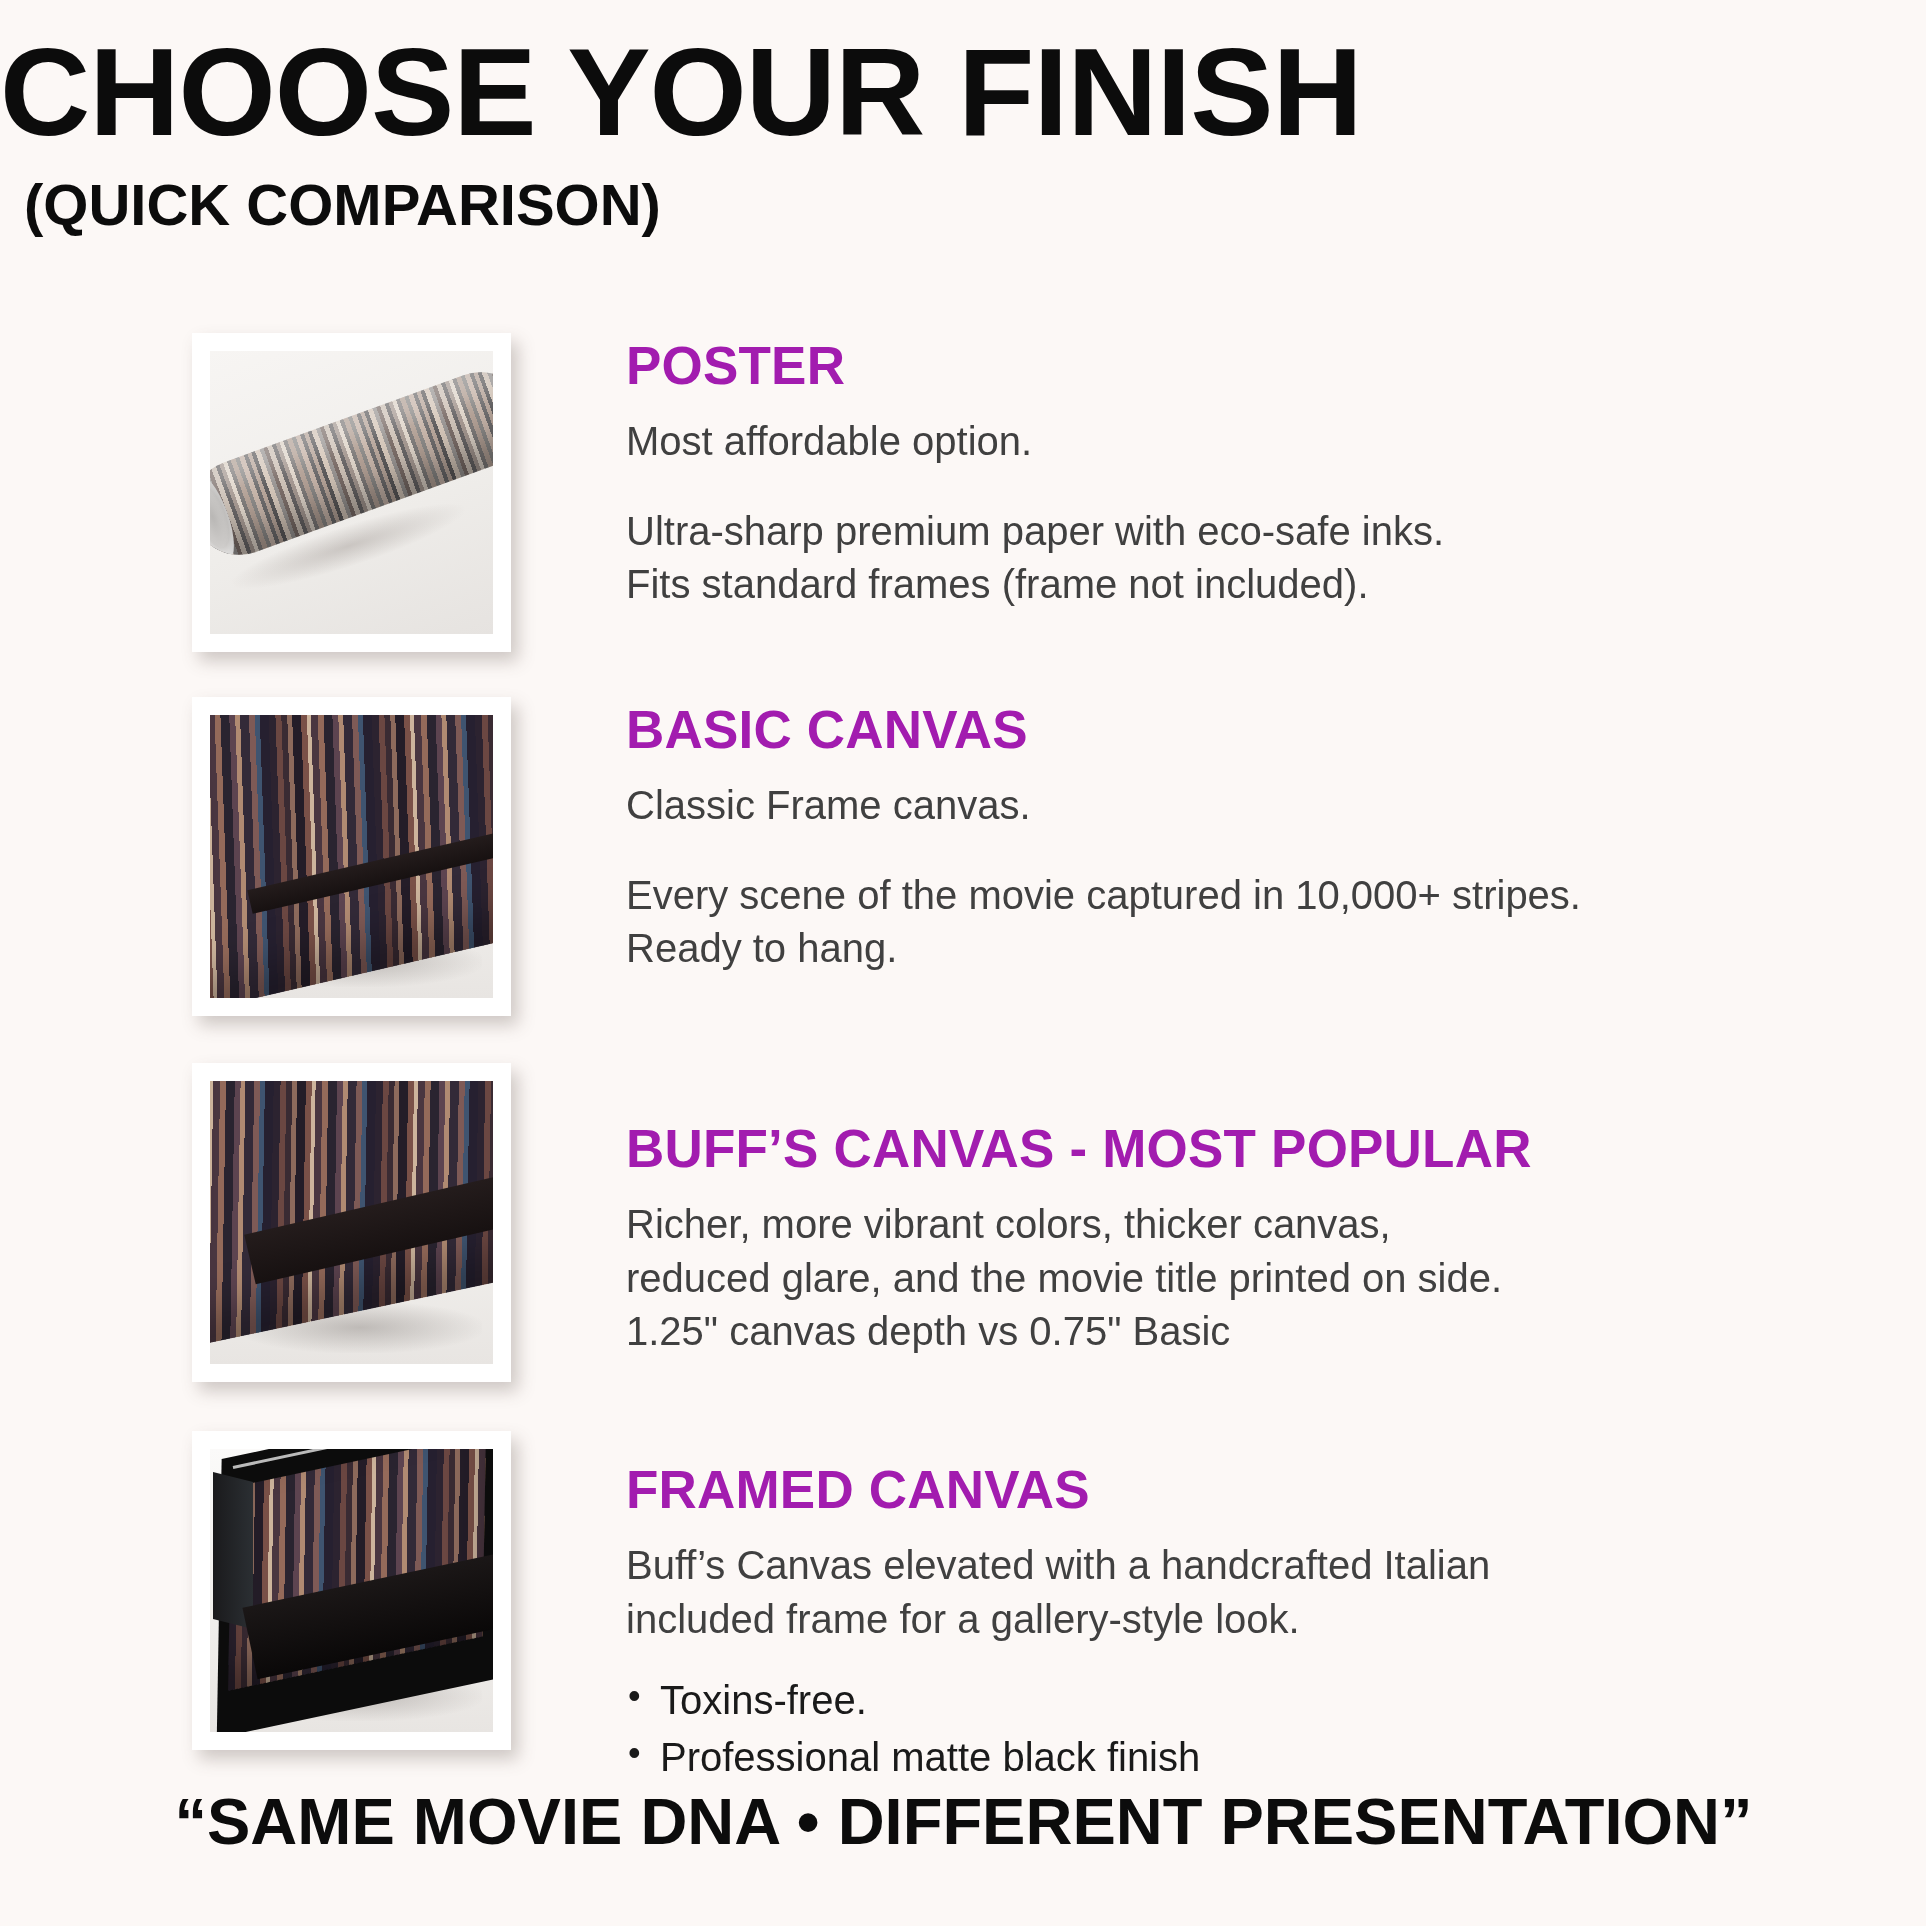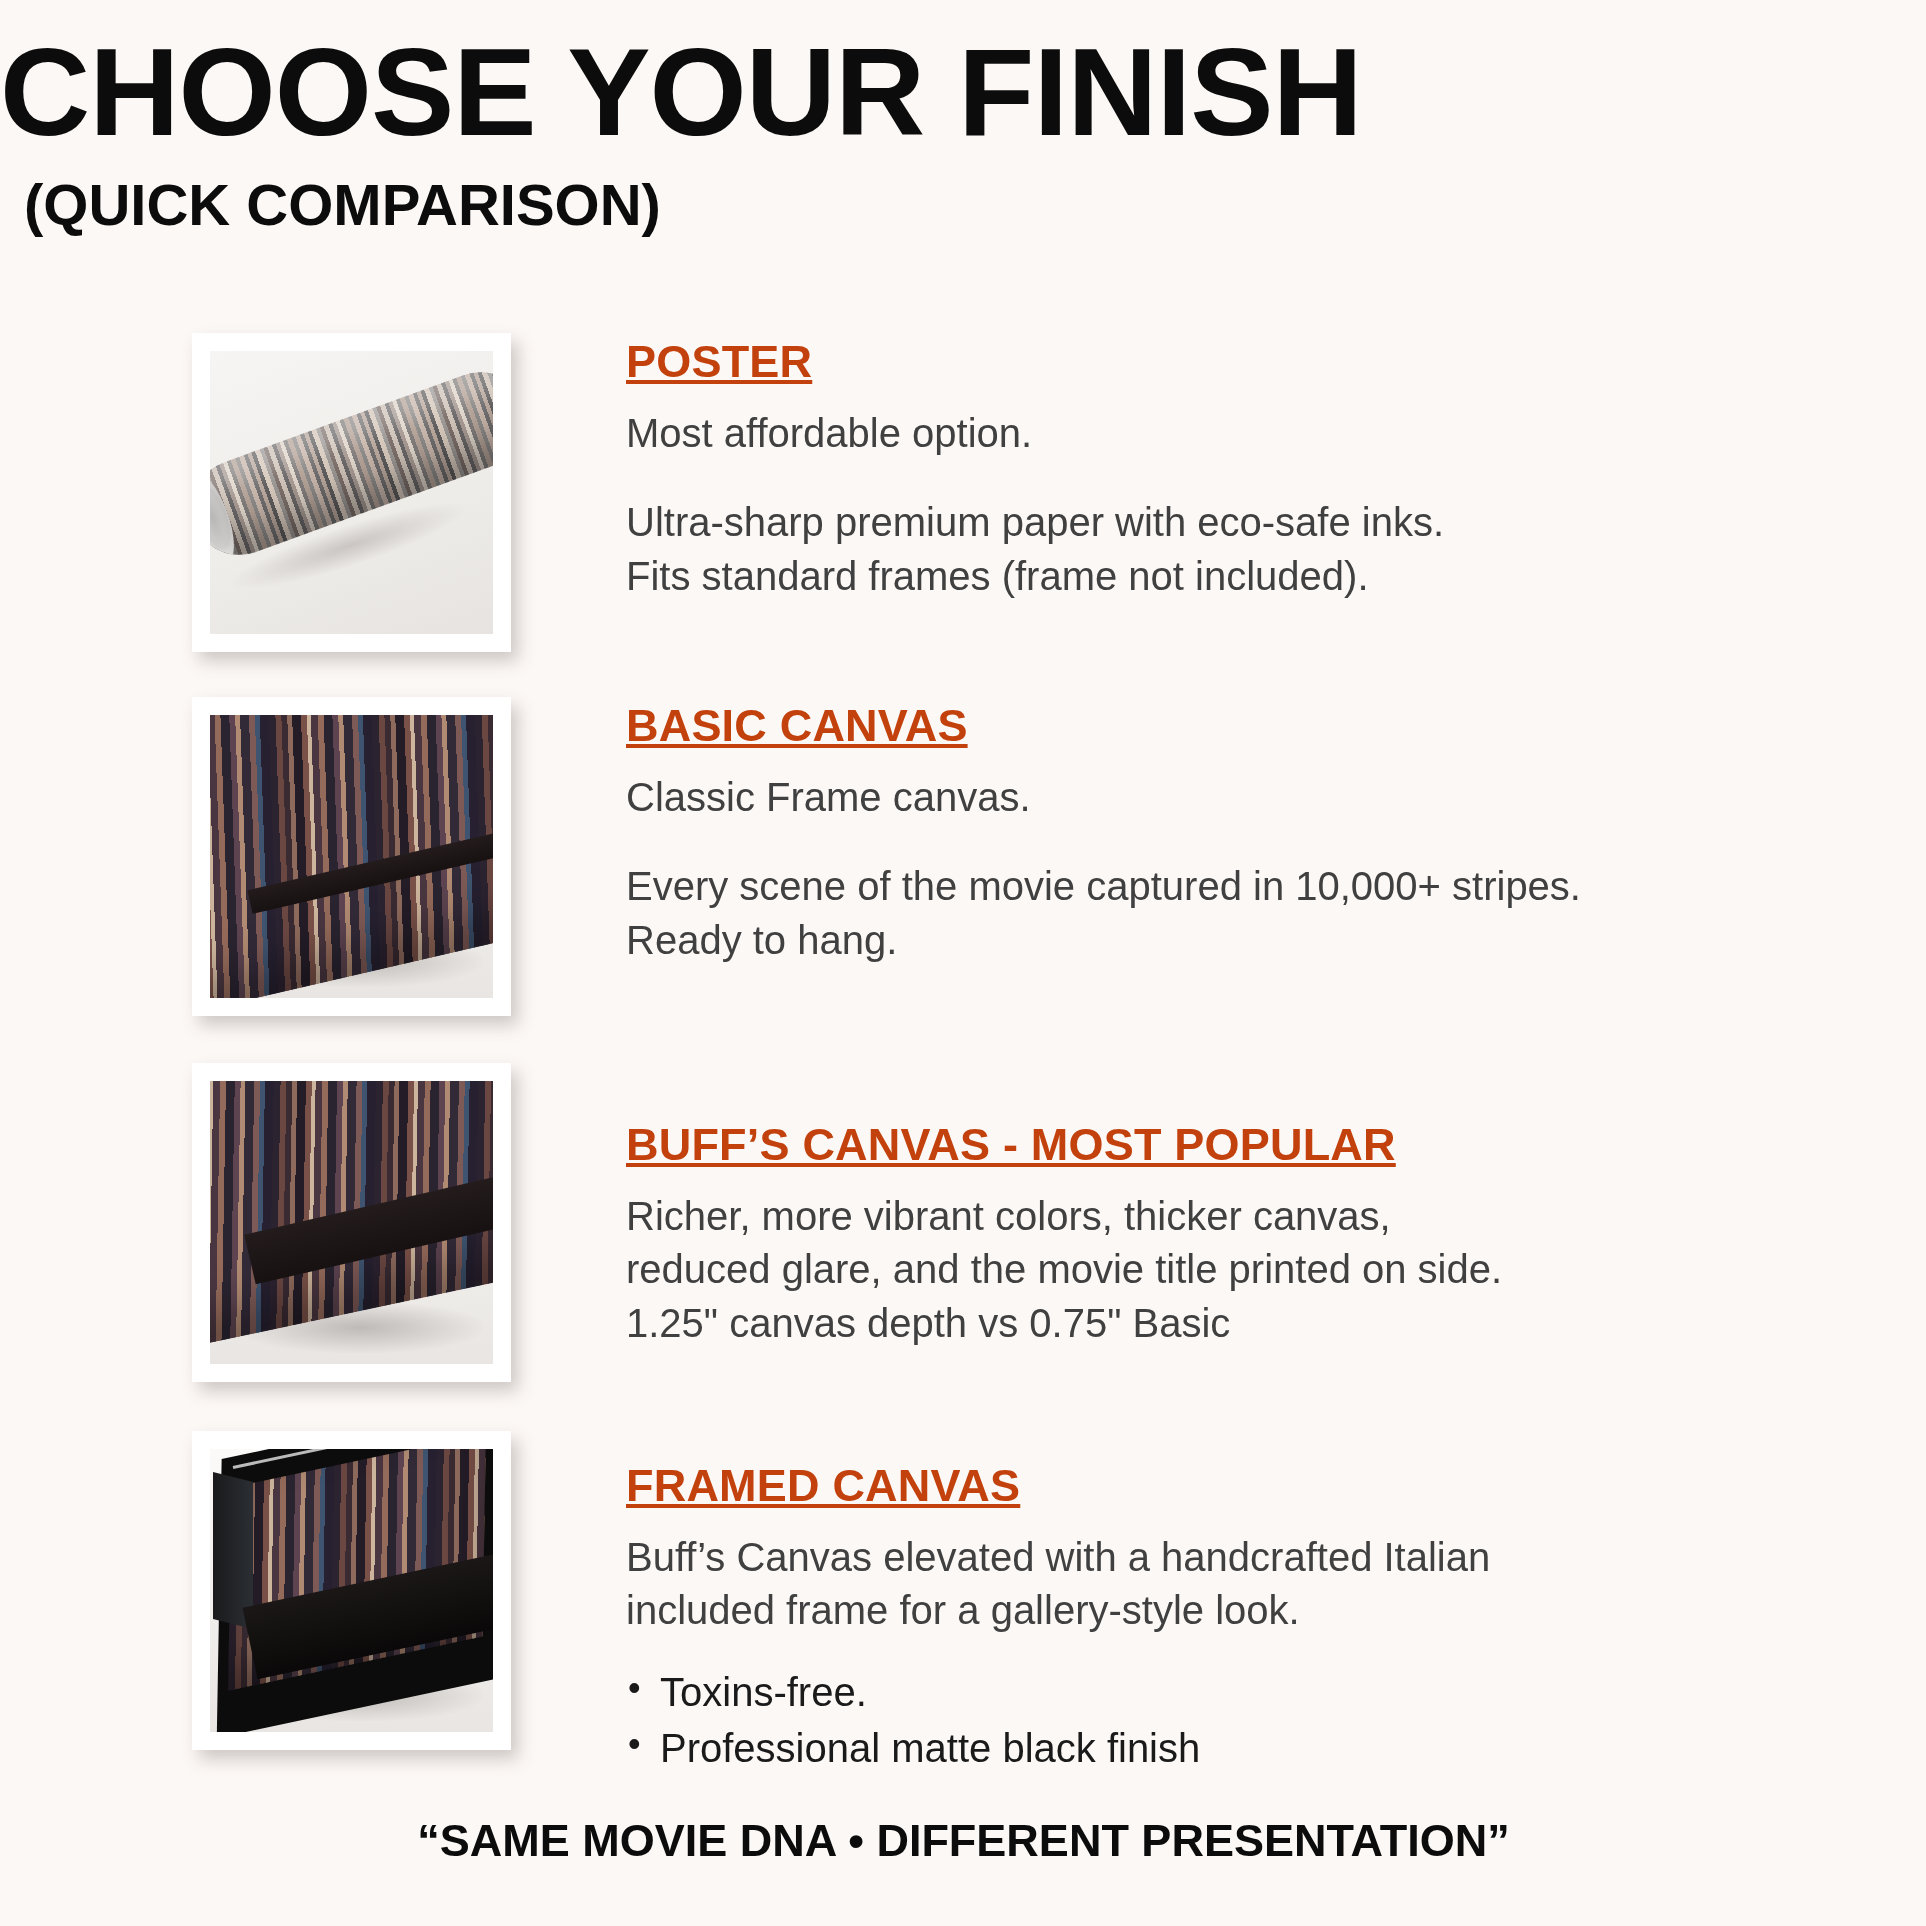--- a/index.html
+++ b/index.html
@@ -256,26 +256,25 @@
   }
 
   
   .copy {
     padding-left: 115px;
     padding-top: 4px;
     flex: 1 1 auto;
   }
   .copy h2 {
     margin: 0;
-    font-size: 45px;
+    font-size: 53px;
     font-weight: 700;
     letter-spacing: 0.2px;
     line-height: 1.1;
-    color: #c2410c;
-    text-decoration: underline;
+    color: #a21caf;
   }
   .copy p {
     margin: 20px 0 0 0;
     font-size: 40px;
     font-weight: 400;
     line-height: 1.34;
     color: #404040;
   }
   .copy p.gap {
     margin-top: 36px;
@@ -311,25 +310,25 @@
 
   
   .footer {
     position: absolute;
     left: 0;
     bottom: 53px;
     width: 1927px;
     text-align: center;
   }
   .footer-text {
-    font-size: 45px;
+    font-size: 65px;
     font-weight: 700;
     letter-spacing: 0px;
     color: #0c0c0c;
-    margin: 7px;
+    margin: 15px;
     white-space: nowrap;
   }
 </style>
 </head>
 <body>
 
 <div class="page">
 
   <div class="header">
     <h1 class="title">CHOOSE YOUR FINISH</h1>

